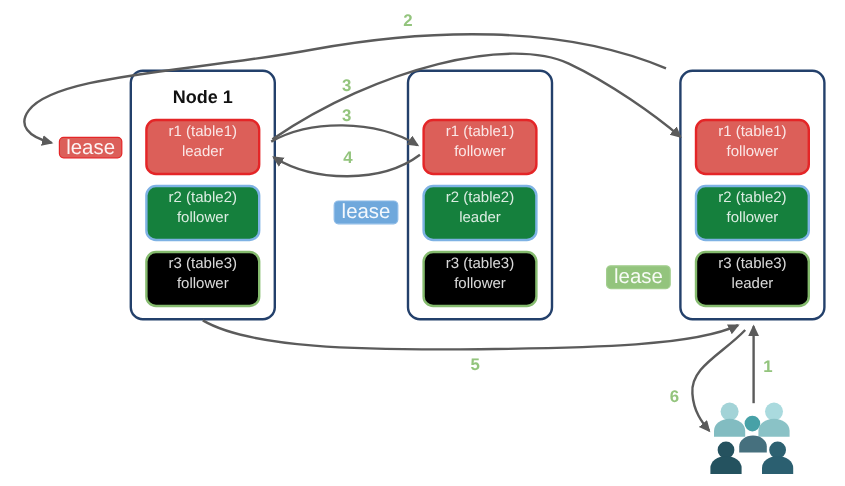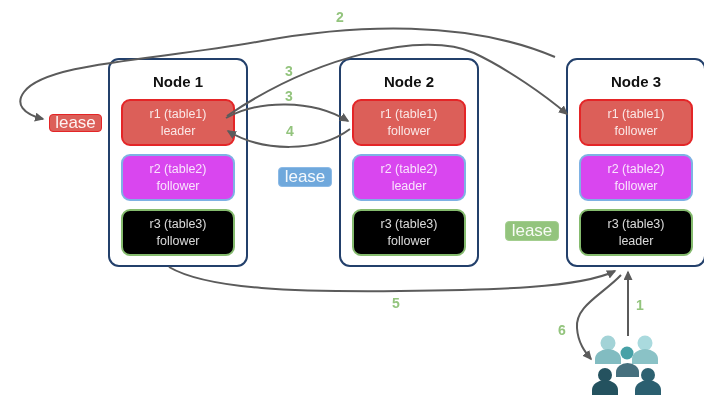--- a/index.html
+++ b/index.html
@@ -4,37 +4,37 @@
 <style>
   html,body{margin:0;padding:0;background:#ffffff;}
   .canvas{
     position:relative;width:704px;height:405px;background:#ffffff;overflow:hidden;
     font-family:"Liberation Sans",sans-serif;
   }
   svg.overlay{position:absolute;left:0;top:0;width:704px;height:405px;pointer-events:none;z-index:5;}
 
   
   .node{
-    position:absolute;top:58px;width:140px;height:209px;box-sizing:border-box;
+    position:absolute;top:58px;width:122px;height:209px;box-sizing:border-box;
     background:#ffffff;border:2px solid #23406B;border-radius:11px;z-index:2;
   }
   .node1{left:108px;}
   .node2{left:339px;}
   .node3{left:566px;}
   .node-title{
     margin-top:13px;height:22px;text-align:center;font-size:15px;font-weight:bold;color:#111111;
   }
   .replicas{position:absolute;left:11px;right:11px;top:39px;display:flex;flex-direction:column;gap:8px;}
   .replica{
     height:47px;box-sizing:border-box;border-radius:9px;display:flex;flex-direction:column;
-    align-items:center;justify-content:center;color:rgba(255,255,255,0.85);
+    align-items:center;justify-content:flex-start;color:rgba(255,255,255,0.85);
     font-size:12.5px;line-height:1.32;text-align:center;
   }
   .replica.red{background:#DC5F59;border:2px solid #E42527;}
-  .replica.blue{background:#d946ef;border:2px solid #7EB2E4;}
+  .replica.blue{background:#15803d;border:2px solid #7EB2E4;}
   .replica.green{background:#000000;border:2px solid #85BB6E;}
 
   
   .lease{
     position:absolute;box-sizing:border-box;border-radius:4px;z-index:2;
     display:flex;align-items:center;justify-content:center;
     font-size:17px;color:rgba(255,255,255,0.92);
   }
   .lease-red{left:49px;top:114px;width:53px;height:18px;background:#DC5F59;border:1.5px solid #E42527;}
   .lease-blue{left:278px;top:167px;width:54px;height:20px;background:#6FA8DC;border:1.5px solid #8CBAE6;}
@@ -70,39 +70,37 @@
         <div>follower</div>
       </div>
       <div class="replica green">
         <div>r3 (table3)</div>
         <div>follower</div>
       </div>
     </div>
   </div>
 
   <div class="node node2">
-    <div class="node-title">Node 2</div>
     <div class="replicas">
       <div class="replica red">
         <div>r1 (table1)</div>
         <div>follower</div>
       </div>
       <div class="replica blue">
         <div>r2 (table2)</div>
         <div>leader</div>
       </div>
       <div class="replica green">
         <div>r3 (table3)</div>
         <div>follower</div>
       </div>
     </div>
   </div>
 
   <div class="node node3">
-    <div class="node-title">Node 3</div>
     <div class="replicas">
       <div class="replica red">
         <div>r1 (table1)</div>
         <div>follower</div>
       </div>
       <div class="replica blue">
         <div>r2 (table2)</div>
         <div>follower</div>
       </div>
       <div class="replica green">

